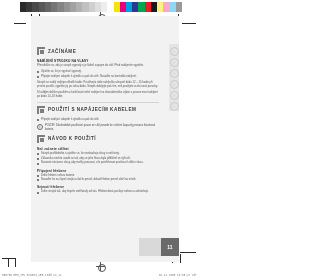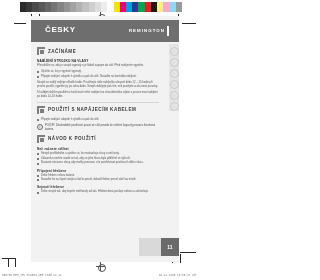--- a/index.html
+++ b/index.html
@@ -119,25 +119,20 @@
 
   <div class="reg" style="left:96px;top:12px;">
       <i></i>
     </div>
   <div class="reg" style="left:96px;top:262px;">
       <i></i>
     </div>
 
   <div class="sheet">
 
-    <div class="hdr">
-      <div class="lang">ČESKY</div>
-      <div class="brand">REMINGTON</div>
-      <div class="brandbar"></div>
-    </div>
 
     <div class="rail" id="rail">
         <div class="rico">○</div>
         <div class="rico">○</div>
         <div class="rico">○</div>
         <div class="rico">○</div>
         <div class="rico">○</div>
         <div class="rico">○</div>
       </div>
 

